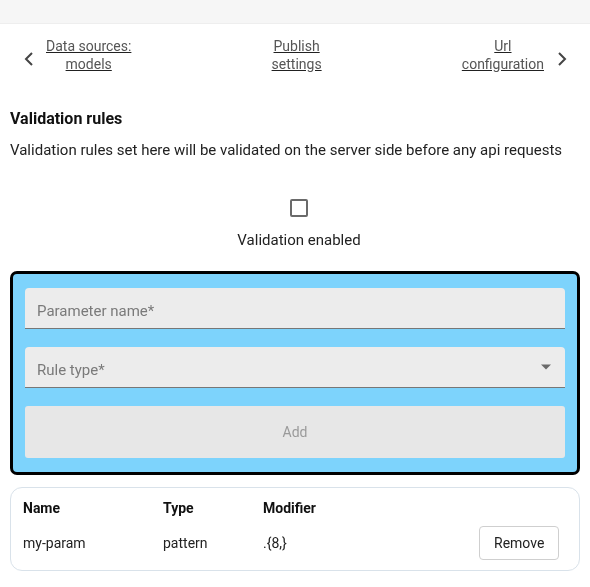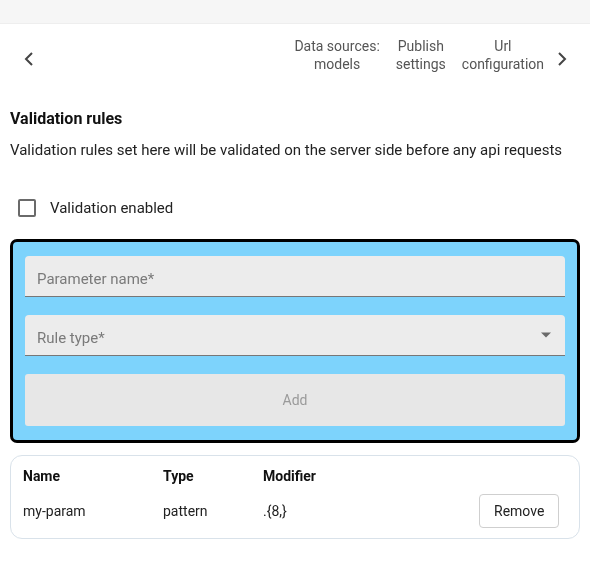--- a/index.html
+++ b/index.html
@@ -1,29 +1,29 @@
 <!DOCTYPE html>
 <html><head>
 <meta charset="utf-8">
 <style>
   * { box-sizing: border-box; margin: 0; padding: 0; font-family: -apple-system, BlinkMacSystemFont, "Segoe UI", Roboto, Helvetica, Arial, sans-serif; }
   body { background: #fff; width: 590px; color: #212121; font-size: 14px; }
   .topbar { height: 24px; background: #f6f6f6; border-bottom: 1px solid #eee; }
   .tabs-wrap { display: flex; align-items: center; padding: 10px 18px 8px 18px; }
   .chev { width: 20px; text-align: center; color: #555; cursor: pointer; user-select: none; }
   .chev svg { display: block; margin: 0 auto; }
-  .tabs { flex: 1; display: flex; justify-content: flex-end; }
+  .tabs { flex: 1; display: flex; justify-content: space-between; text-decoration: underline; }
   .tab { text-align: center; color: #555; font-size: 14px; line-height: 1.25; padding: 4px 8px 10px 8px; cursor: pointer; }
   .tab span { display: block; }
   .tab.active { color: #1a53b0; position: relative; }
   .tab.active::after { content: ""; position: absolute; left: 4px; right: 4px; bottom: -1px; height: 2px; background: #1a53b0; }
   .content { padding: 18px 10px 10px 10px; }
   h2.section-title { font-size: 16px; font-weight: 700; margin-bottom: 12px; color: #111; }
   p.section-desc { font-size: 15px; color: #222; line-height: 1.4; margin-bottom: 38px; }
-  .chk-row { display: flex; align-items: flex-end; gap: 14px; margin: 0 0 22px 8px; }
+  .chk-row { display: flex; align-items: center; gap: 14px; margin: 0 0 22px 8px; flex-direction: column; }
   .chk-box { width: 18px; height: 18px; border: 2px solid #6a6a6a; border-radius: 2px; cursor: pointer; }
   .chk-label { font-size: 15px; color: #222; }
   .panel { border: 3px solid #000000; border-radius: 7px; padding: 14px 12px 14px 12px; background: #7dd3fc; margin-bottom: 12px; }
   .field { background: #ececec; border-bottom: 1px solid #777; padding: 14px 12px 8px 12px; margin-bottom: 18px; position: relative; border-radius: 4px 4px 0 0; }
   .field-label { color: #7a7a7a; font-size: 15px; }
   .field.select::after { content: ""; position: absolute; right: 14px; top: 50%; width: 0; height: 0; border-left: 5px solid transparent; border-right: 5px solid transparent; border-top: 5px solid #6a6a6a; transform: translateY(-50%); }
   .add-btn { width: 100%; height: 52px; background: #e7e7e7; color: #9a9a9a; font-size: 14px; border: none; border-radius: 3px; cursor: default; }
   .table-panel { border: 1px solid #d9e2ea; border-radius: 12px; padding: 12px 12px 10px 12px; }
   .thead, .trow { display: grid; grid-template-columns: 140px 100px 1fr 88px; align-items: center; }
   .thead { font-weight: 700; font-size: 14px; padding-bottom: 10px; color: #111; }

